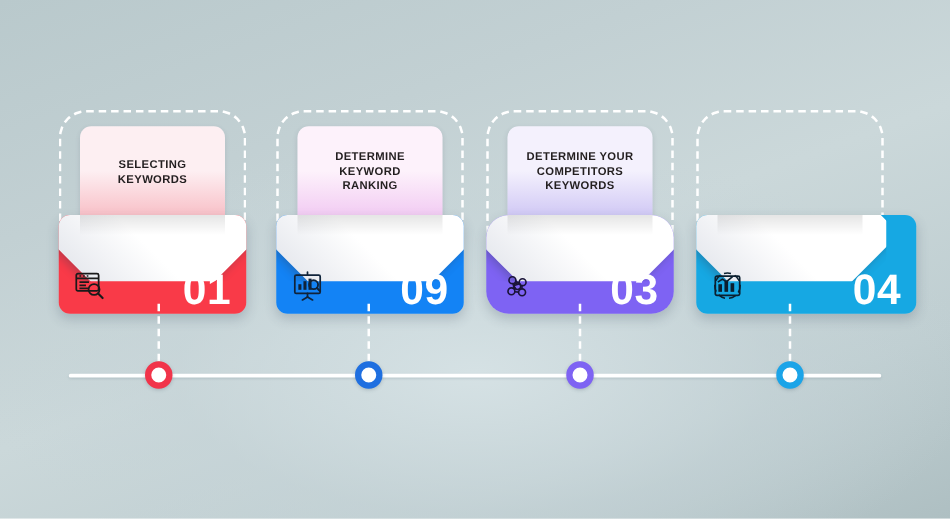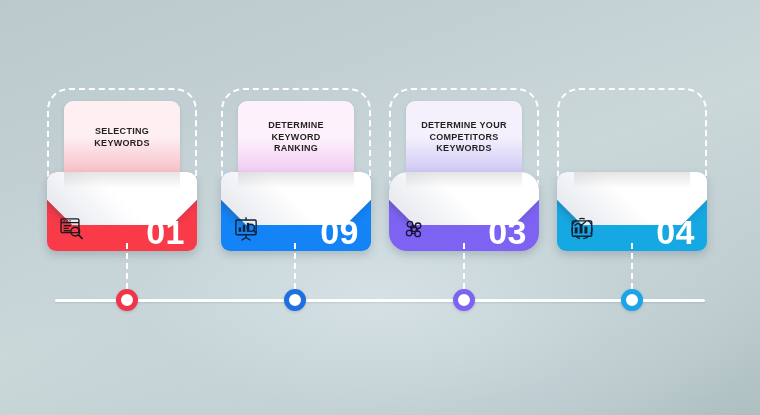--- a/index.html
+++ b/index.html
@@ -251,21 +251,21 @@
           <line x1="13.1" y1="21.4" x2="17.3" y2="21.8"></line>
           <line x1="13.4" y1="15" x2="18.2" y2="13.6"></line>
           <line x1="13.1" y1="18.2" x2="14.4" y2="17.3"></line>
         </svg>
       </div>
     </div>
   </div>
 
   <div class="step" id="step-3" style="left:557px;">
     <div class="dashed-frame"></div>
-    <div class="envelope" id="env-3" style="background: linear-gradient(rgb(22, 168, 227) 0%, rgb(22, 168, 227) 100%);">
+    <div class="envelope" id="env-3" style="background: linear-gradient(rgb(22, 168, 227) 0%, rgb(22, 168, 227) 100%); padding-left: 26px;">
       <div class="flap"></div>
       <div class="flap-shade"></div>
       <div class="num">04</div>
       <div class="step-icon">
         <svg viewBox="0 0 32 32" fill="none" stroke="#0b2030" stroke-width="1.7">
           <rect x="4" y="6" width="24" height="19" rx="1.6" fill="none"></rect>
           <rect x="7" y="14" width="3.6" height="7.5" fill="#0b2030" stroke="none"></rect>
           <rect x="13" y="10.5" width="3.6" height="11" fill="#0b2030" stroke="none"></rect>
           <rect x="19" y="13" width="3.6" height="8.5" fill="#0b2030" stroke="none"></rect>
           <polyline points="6.5,12 11,9 15,11.5 21,6.5" stroke-width="1.6" fill="none"></polyline>

